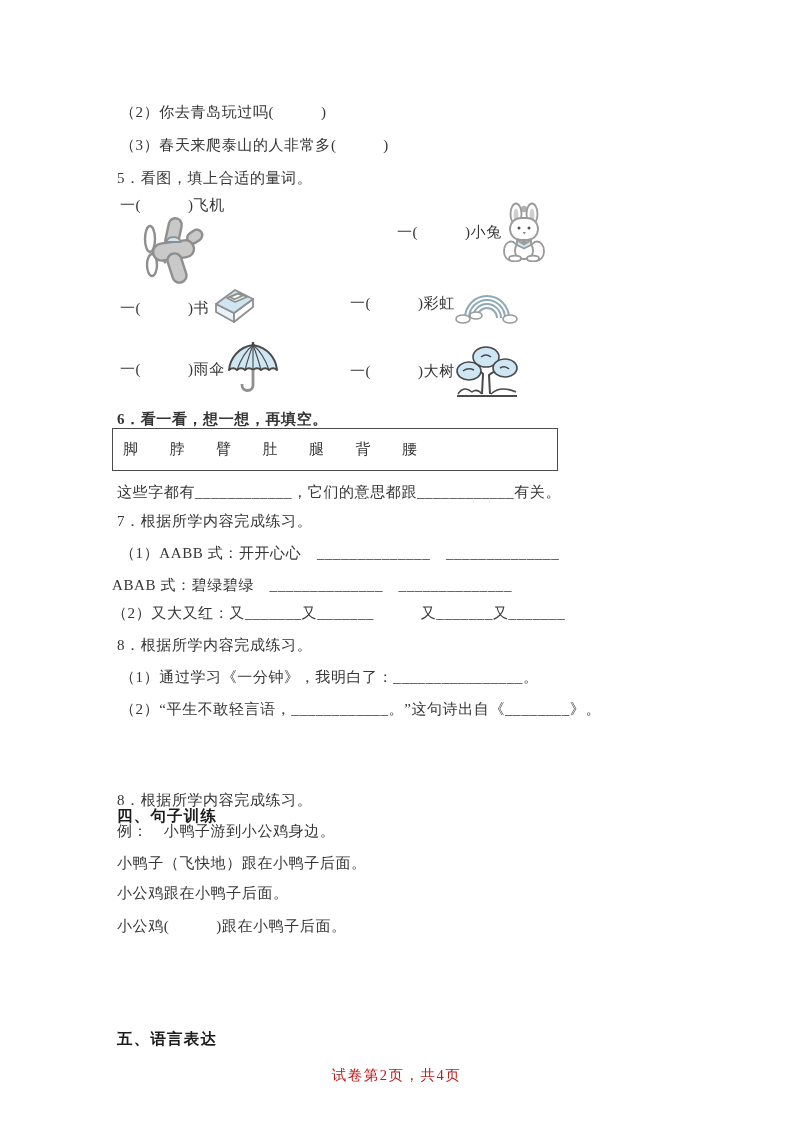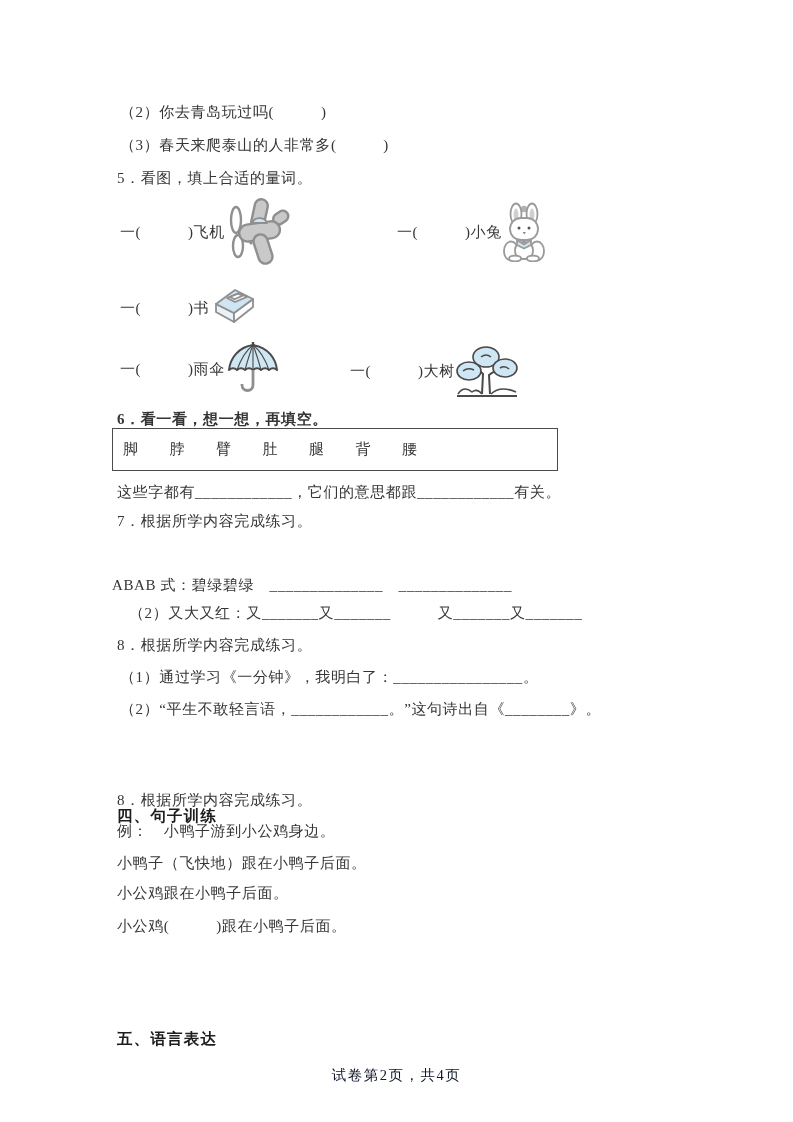--- a/index.html
+++ b/index.html
@@ -15,35 +15,35 @@
   .cell { position:absolute; display:flex; align-items:center; white-space:pre; }
   .cell .lbl { font-size:15px; letter-spacing:0.6px; white-space:pre; }
   .charbox {
     position:absolute; left:112px; top:428px; width:446px; height:43px;
     border:1.6px solid #4b4b4b; background:#fff;
     display:flex; align-items:center; gap:31px; padding-left:10px;
   }
   .charbox span { font-size:15px; letter-spacing:0.5px; }
   .footer {
     position:absolute; top:1066px; left:0; width:100%; text-align:center;
-    font-size:14.5px; color:#0f172a; letter-spacing:1.5px;
+    font-size:14.5px; color:#b91c1c; letter-spacing:1.5px;
   }
   svg { display:block; flex:0 0 auto; }
 </style>
 </head>
 <body>
 
 <div class="page">
 
   <div class="line" style="left:120px; top:103px;">（2）你去青岛玩过吗(　　　)</div>
   <div class="line" style="left:120px; top:136px;">（3）春天来爬泰山的人非常多(　　　)</div>
 
   <div class="line" style="left:117px; top:169px;">5．看图，填上合适的量词。</div>
 
-  <div class="cell" style="left:120px; top:196px; height:72px;">
+  <div class="cell" style="left:120px; top:196px; height:72px;flex-direction:column;">
     <span class="lbl">一(　　　)飞机</span>
     <svg width="66" height="72" viewBox="0 0 66 72">
       <g fill="#c9c9c9" stroke="#8f8f8f" stroke-width="2.4" stroke-linejoin="round">
         <ellipse cx="11" cy="24" rx="5" ry="13" fill="#ffffff"></ellipse>
         <ellipse cx="13" cy="50" rx="5" ry="11" fill="#ffffff"></ellipse>
         <rect x="28" y="3" width="13" height="30" rx="6.5" transform="rotate(12 34 18)"></rect>
         <rect x="48" y="16" width="16" height="11" rx="5.5" transform="rotate(-35 56 22)"></rect>
         <rect x="14" y="27" width="41" height="17" rx="8.5" transform="rotate(-8 34 35)"></rect>
         <rect x="31" y="38" width="14" height="30" rx="7" transform="rotate(-18 38 53)"></rect>
         <path d="M27 27 a 8 7.5 0 0 1 15 0 z" fill="#cfe6f2" stroke-width="1.8"></path>
@@ -76,20 +76,36 @@
 
   <div class="cell" style="left:120px; top:283px; height:50px;">
     <span class="lbl">一(　　　)书</span>
     <svg width="50" height="48" viewBox="0 0 50 48">
       <g stroke="#8f8f8f" stroke-width="1.8" stroke-linejoin="round">
         <path d="M7 20 L7 28 L25 38 L25 29 Z" fill="#e9f2f8"></path>
         <path d="M25 29 L25 38 L44 23 L44 15 Z" fill="#ffffff"></path>
         <path d="M7 20 L26 6 L44 15 L25 29 Z" fill="#cfe6f2"></path>
         <path d="M18 14 l12 -5 8 4 -12 5 z" fill="#e9f2f8"></path>
         <path d="M21 13 l8 -3.4 4.5 2.2 -8 3.5 z" fill="#ffffff"></path>
+      </g>
+    </svg>
+  </div>
+  <div class="cell" style="left:350px; top:281px; height:44px;">
+    <span class="lbl">一(　　　)彩虹</span>
+    <svg width="64" height="42" viewBox="0 0 64 42">
+      <g fill="none" stroke="#8fa9b5" stroke-width="2">
+        <path d="M10 36 A 22 22 0 0 1 54 36"></path>
+        <path d="M14 36 A 18 18 0 0 1 50 36"></path>
+        <path d="M18 36 A 14 14 0 0 1 46 36"></path>
+        <path d="M22 36 A 10 10 0 0 1 42 36"></path>
+      </g>
+      <g fill="#ffffff" stroke="#9a9a9a" stroke-width="1.6">
+        <ellipse cx="8" cy="37" rx="7" ry="4"></ellipse>
+        <ellipse cx="21" cy="33.5" rx="6" ry="3.5"></ellipse>
+        <ellipse cx="55" cy="37" rx="7" ry="4"></ellipse>
       </g>
     </svg>
   </div>
 
   <div class="cell" style="left:120px; top:340px; height:58px;">
     <span class="lbl">一(　　　)雨伞</span>
     <svg width="56" height="58" viewBox="0 0 56 58">
       <g stroke="#4a4a4a" stroke-linejoin="round">
         <line x1="28" y1="2" x2="28" y2="7" stroke-width="2.4"></line>
         <path d="M28 5 C 13 7 5 19 4 30 Q 8 26.5 12 30 Q 16 26.5 20 30 Q 24 26.5 28 30 Q 32 26.5 36 30 Q 40 26.5 44 30 Q 48 26.5 52 30 C 51 19 43 7 28 5 Z" fill="#cfe7f3" stroke-width="2"></path>
@@ -127,22 +143,23 @@
     <span>脖</span>
     <span>臂</span>
     <span>肚</span>
     <span>腿</span>
     <span>背</span>
     <span>腰</span>
   </div>
   <div class="line" style="left:117px; top:483px;">这些字都有____________，它们的意思都跟____________有关。</div>
 
   <div class="line" style="left:117px; top:512px;">7．根据所学内容完成练习。</div>
+  <div class="line" style="left:120px; top:544px;">（1）AABB 式：开开心心　______________　______________</div>
   <div class="line" style="left:112px; top:576px;">ABAB 式：碧绿碧绿　______________　______________</div>
-  <div class="line" style="left:129px; top:604px;font-family:Liberation Serif, serif;">（2）又大又红：又_______又_______　　　又_______又_______</div>
+  <div class="line" style="left:112px; top:604px;font-family:Liberation Serif, serif;">（2）又大又红：又_______又_______　　　又_______又_______</div>
 
   <div class="line" style="left:117px; top:636px;">8．根据所学内容完成练习。</div>
   <div class="line" style="left:120px; top:668px;">（1）通过学习《一分钟》，我明白了：________________。</div>
   <div class="line" style="left:120px; top:700px;">（2）“平生不敢轻言语，____________。”这句诗出自《________》。</div>
 
   <div class="line bold" style="left:117px; top:762px;">四、句子训练</div>
   <div class="line" style="left:117px; top:791px;">8．根据所学内容完成练习。</div>
   <div class="line" style="left:117px; top:822px;">例：　小鸭子游到小公鸡身边。</div>
   <div class="line" style="left:117px; top:854px;">小鸭子（飞快地）跟在小鸭子后面。</div>
   <div class="line" style="left:117px; top:884px;">小公鸡跟在小鸭子后面。</div>

